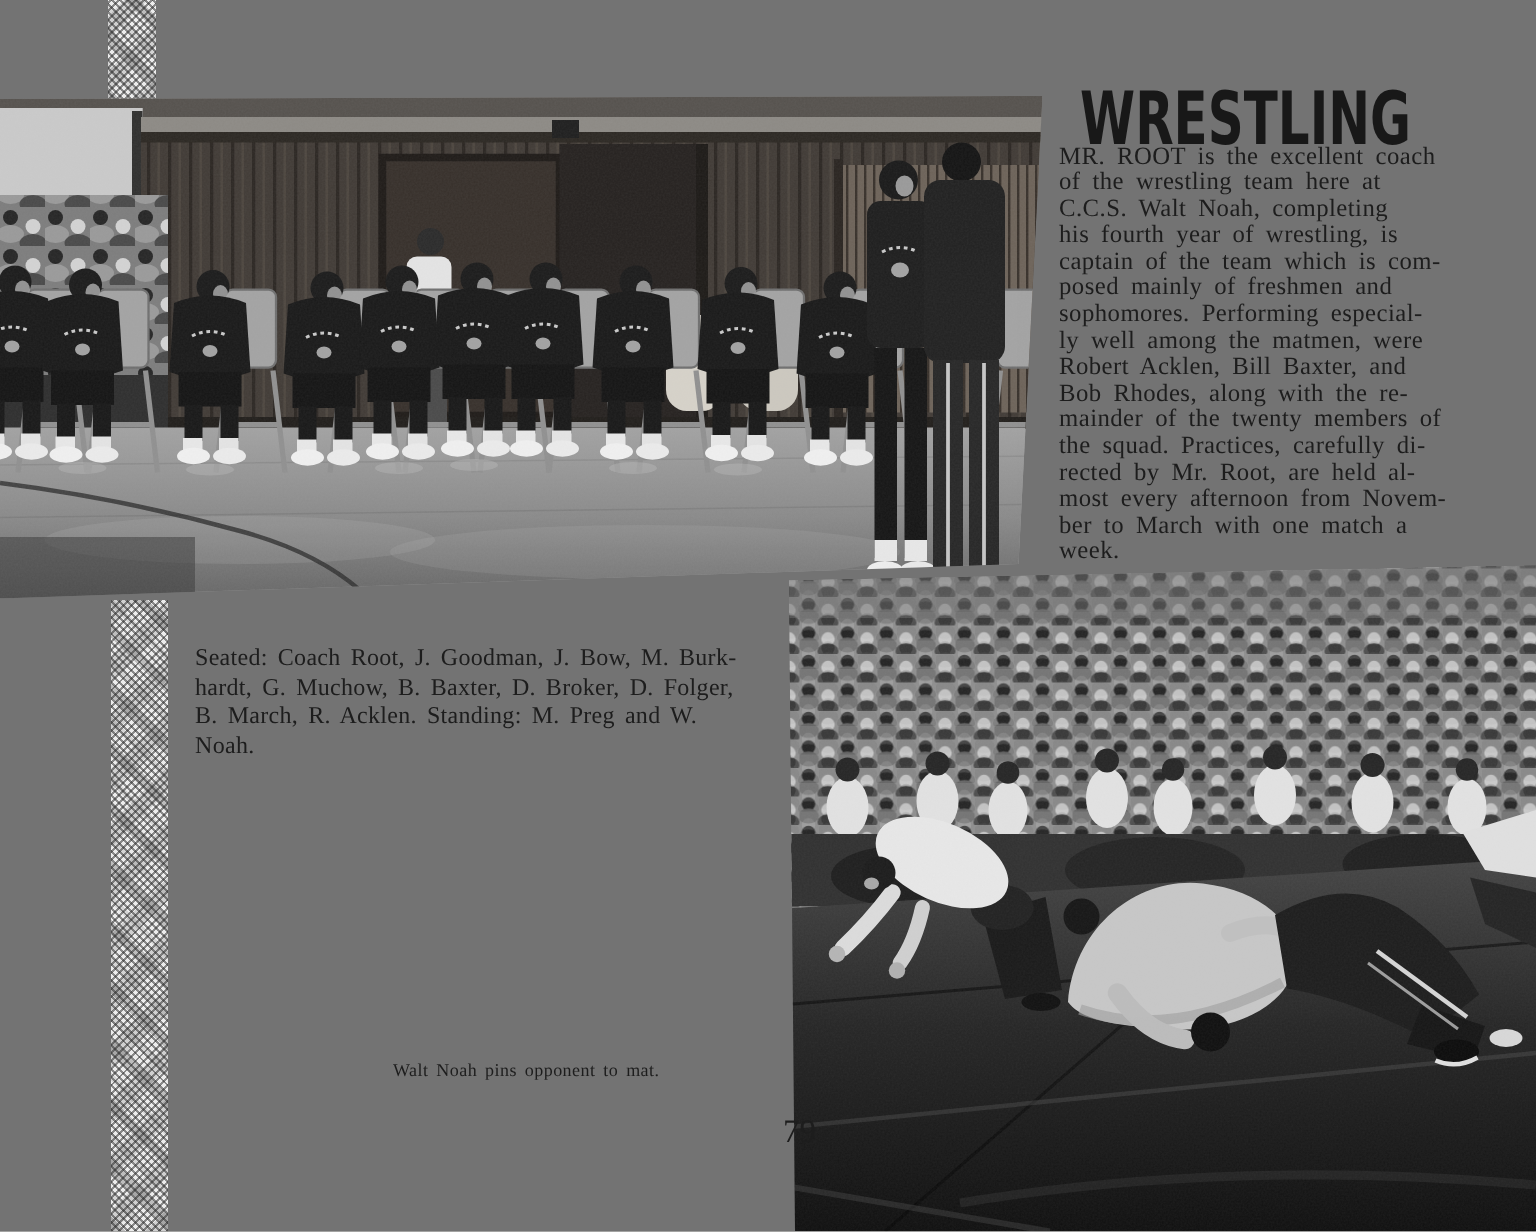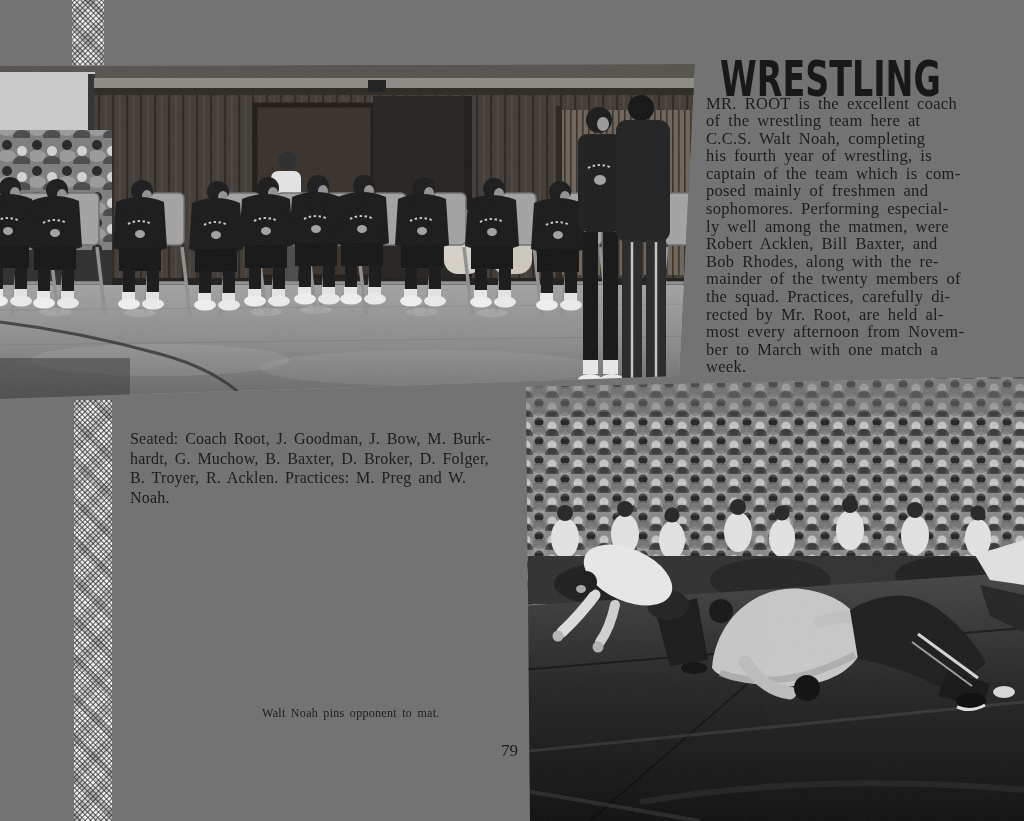--- a/index.html
+++ b/index.html
@@ -36,22 +36,22 @@
   #caption-team{
     position:absolute;left:130px;top:413px;width:395px;
     font-size:16px;line-height:19.6px;color:#1d1d1d;
     white-space:pre-line;letter-spacing:.2px;word-spacing:2.5px;
   }
   #caption-action{
     position:absolute;left:262px;top:694px;
     font-size:12px;color:#1d1d1d;letter-spacing:.3px;word-spacing:2px;white-space:nowrap;
   }
   #page-number{
-    position:absolute;left:501px;top:741px;
-    font-size:17px;color:#1d1d1d;
+    position:absolute;left:522px;top:741px;
+    font-size:22px;color:#1d1d1d;
   }
 </style>
 </head>
 <body>
 
 <div class="page">
 
   <div id="strip-top" class="crosshatch"></div>
 
   <div id="strip-bottom" class="crosshatch"></div>
@@ -319,20 +319,20 @@
 Bob Rhodes, along with the re-
 mainder of the twenty members of
 the squad.  Practices, carefully di-
 rected by Mr. Root, are held al-
 most every afternoon from Novem-
 ber to March with one match a
 week.</p>
 
   <p id="caption-team">Seated:  Coach Root, J. Goodman, J. Bow, M. Burk-
 hardt, G. Muchow, B. Baxter, D. Broker, D. Folger,
-B. Troyer, R. Acklen.  Practices:  M. Preg and W.
+B. March, R. Acklen.  Standing:  M. Preg and W.
 Noah.</p>
 
   <p id="caption-action">Walt Noah pins opponent to mat.</p>
 
   <div id="page-number">79</div>
 
 </div>
 
 </body></html>

